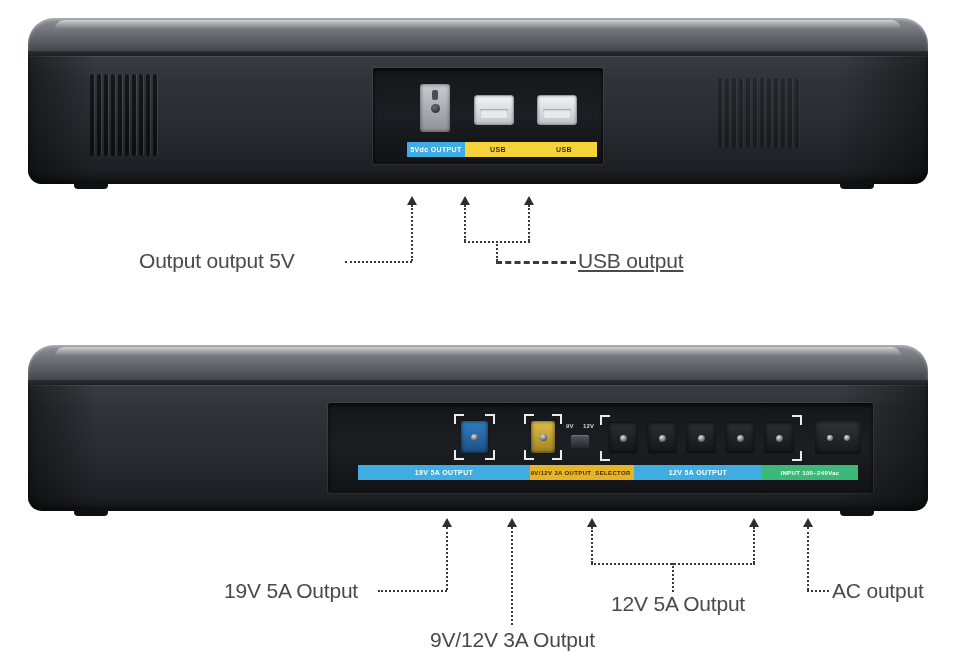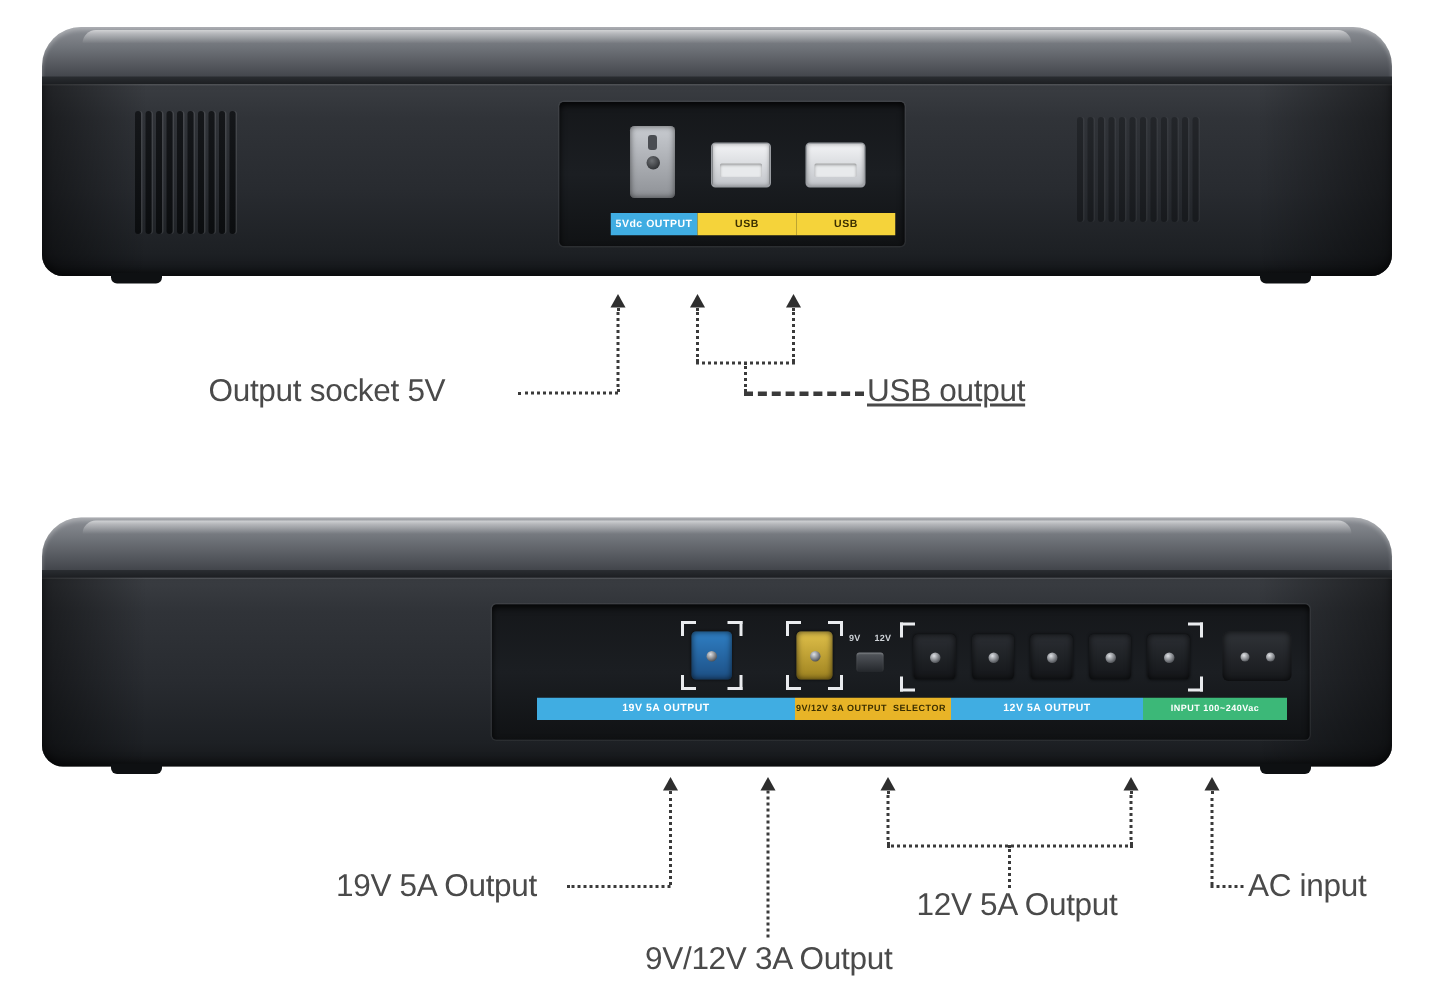--- a/index.html
+++ b/index.html
@@ -315,21 +315,21 @@
   <div class="hline" style="left:345px; top:261px; width:67px;"></div>
 
   <div class="arrow" style="left:460px; top:196px;"></div>
   <div class="vline" style="left:464px; top:205px; height:36px;"></div>
   <div class="arrow" style="left:524px; top:196px;"></div>
   <div class="vline" style="left:528px; top:205px; height:36px;"></div>
   <div class="hline" style="left:464px; top:241px; width:66px;"></div>
   <div class="vline" style="left:496px; top:241px; height:20px;"></div>
   <div class="hline dash" style="left:496px; top:261px; width:80px;"></div>
 
-  <div class="caption" style="left:139px; top:249px;">Output socket 5V</div>
+  <div class="caption" style="left:139px; top:249px;">Output output 5V</div>
   <div class="caption" style="left:578px; top:249px;text-decoration:underline;">USB output</div>
 
   <div class="device" style="left:28px; top:345px; width:900px; height:170px;">
 
     <div class="lid" style="height:42px;">
       <div class="lid-hi"></div>
       <div class="lid-edge"></div>
     </div>
 
     <div class="face" style="top:40px; height:126px;">
@@ -403,15 +403,15 @@
   <div class="hline" style="left:591px; top:563px; width:164px;"></div>
   <div class="vline" style="left:672px; top:563px; height:29px;"></div>
 
   <div class="arrow" style="left:803px; top:518px;"></div>
   <div class="vline" style="left:807px; top:527px; height:63px;"></div>
   <div class="hline" style="left:807px; top:590px; width:22px;"></div>
 
   <div class="caption" style="left:224px; top:579px;">19V 5A Output</div>
   <div class="caption" style="left:430px; top:628px;">9V/12V 3A Output</div>
   <div class="caption" style="left:611px; top:592px;">12V 5A Output</div>
-  <div class="caption" style="left:832px; top:579px;">AC input</div>
+  <div class="caption" style="left:832px; top:579px;">AC output</div>
 
 </div>
 
 </body></html>

